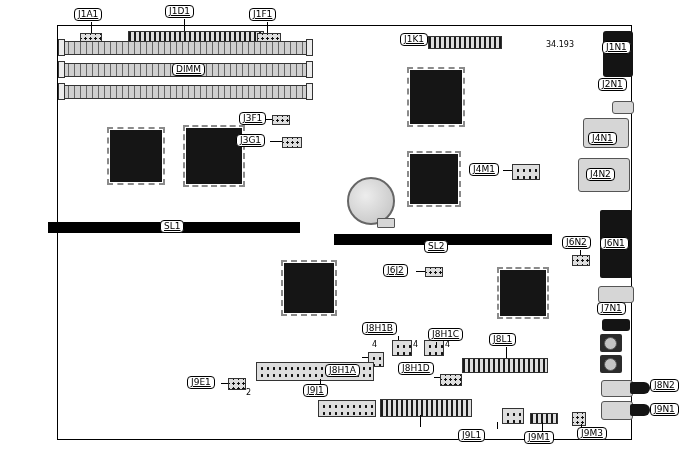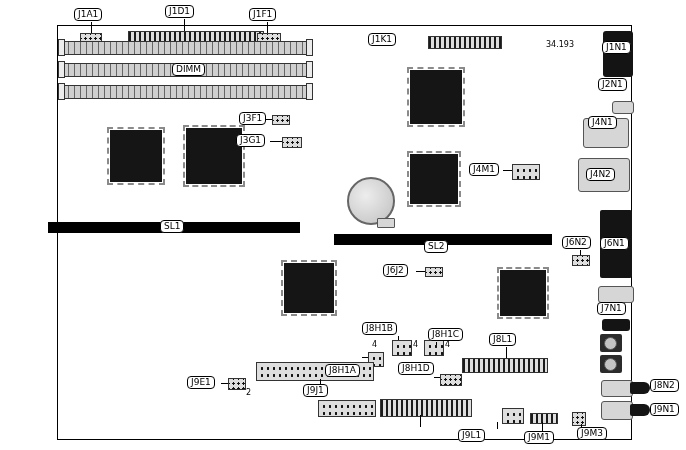--- a/index.html
+++ b/index.html
@@ -1,21 +1,21 @@
 <!DOCTYPE html>
 <html><head>
 <meta charset="utf-8">
 <style>
   html,body{margin:0;padding:0;background:#fff;}
   #canvas{position:relative;width:686px;height:450px;background:#fff;overflow:hidden;
           font-family:"DejaVu Sans",sans-serif;color:#000;}
   .board{position:absolute;left:57px;top:25px;width:573px;height:413px;
          border:1px solid #000;background:#fff;}
   .lbl{position:absolute;background:#fff;border:1px solid #000;border-radius:4px;
-       font-size:9px;line-height:11px;padding:0 3px;white-space:nowrap;z-index:6;}
+       font-size:9px;line-height:11px;padding:0 3px;white-space:nowrap;z-index:6;text-decoration:underline;}
   .fig{position:absolute;font-size:8px;z-index:4;}
   .pin{position:absolute;font-size:8px;z-index:5;}
   .chip{position:absolute;background:#151515;outline:2px dashed #8a8a8a;outline-offset:1px;}
   .dimm{position:absolute;background:#cfcfcf;border:1px solid #333;
         background-image:repeating-linear-gradient(90deg,#666 0 1px,transparent 1px 6px);}
   .dimm::before,.dimm::after{content:"";position:absolute;top:-3px;width:5px;height:15px;
         background:#ececec;border:1px solid #333;}
   .dimm::before{left:-4px}
   .dimm::after{right:-4px}
   .slotbar{position:absolute;background:#000;}
@@ -114,28 +114,28 @@
   <div class="lineh" style="left:221px;top:383px;width:7px;height:1px"></div>
   <div class="linev" style="left:320px;top:379px;width:1px;height:5px"></div>
   <div class="linev" style="left:420px;top:415px;width:1px;height:12px"></div>
   <div class="linev" style="left:497px;top:422px;width:1px;height:7px"></div>
   <div class="linev" style="left:542px;top:422px;width:1px;height:9px"></div>
   <div class="linev" style="left:581px;top:424px;width:1px;height:4px"></div>
 
   <div class="lbl" style="left:74px;top:8px">J1A1</div>
   <div class="lbl" style="left:165px;top:5px">J1D1</div>
   <div class="lbl" style="left:249px;top:8px">J1F1</div>
-  <div class="lbl" style="left:368px;top:33px">J1K1</div>
+  <div class="lbl" style="left:400px;top:33px">J1K1</div>
   <div class="lbl" style="left:602px;top:41px">J1N1</div>
   <div class="lbl" style="left:598px;top:78px">J2N1</div>
   <div class="lbl" style="left:172px;top:63px">DIMM</div>
   <div class="lbl" style="left:239px;top:112px">J3F1</div>
   <div class="lbl" style="left:236px;top:134px">J3G1</div>
   <div class="lbl" style="left:469px;top:163px">J4M1</div>
-  <div class="lbl" style="left:588px;top:116px">J4N1</div>
+  <div class="lbl" style="left:588px;top:132px">J4N1</div>
   <div class="lbl" style="left:586px;top:168px">J4N2</div>
   <div class="lbl" style="left:160px;top:220px">SL1</div>
   <div class="lbl" style="left:424px;top:240px">SL2</div>
   <div class="lbl" style="left:562px;top:236px">J6N2</div>
   <div class="lbl" style="left:600px;top:237px">J6N1</div>
   <div class="lbl" style="left:383px;top:264px">J6J2</div>
   <div class="lbl" style="left:597px;top:302px">J7N1</div>
   <div class="lbl" style="left:362px;top:322px">J8H1B</div>
   <div class="lbl" style="left:428px;top:328px">J8H1C</div>
   <div class="lbl" style="left:325px;top:364px">J8H1A</div>

